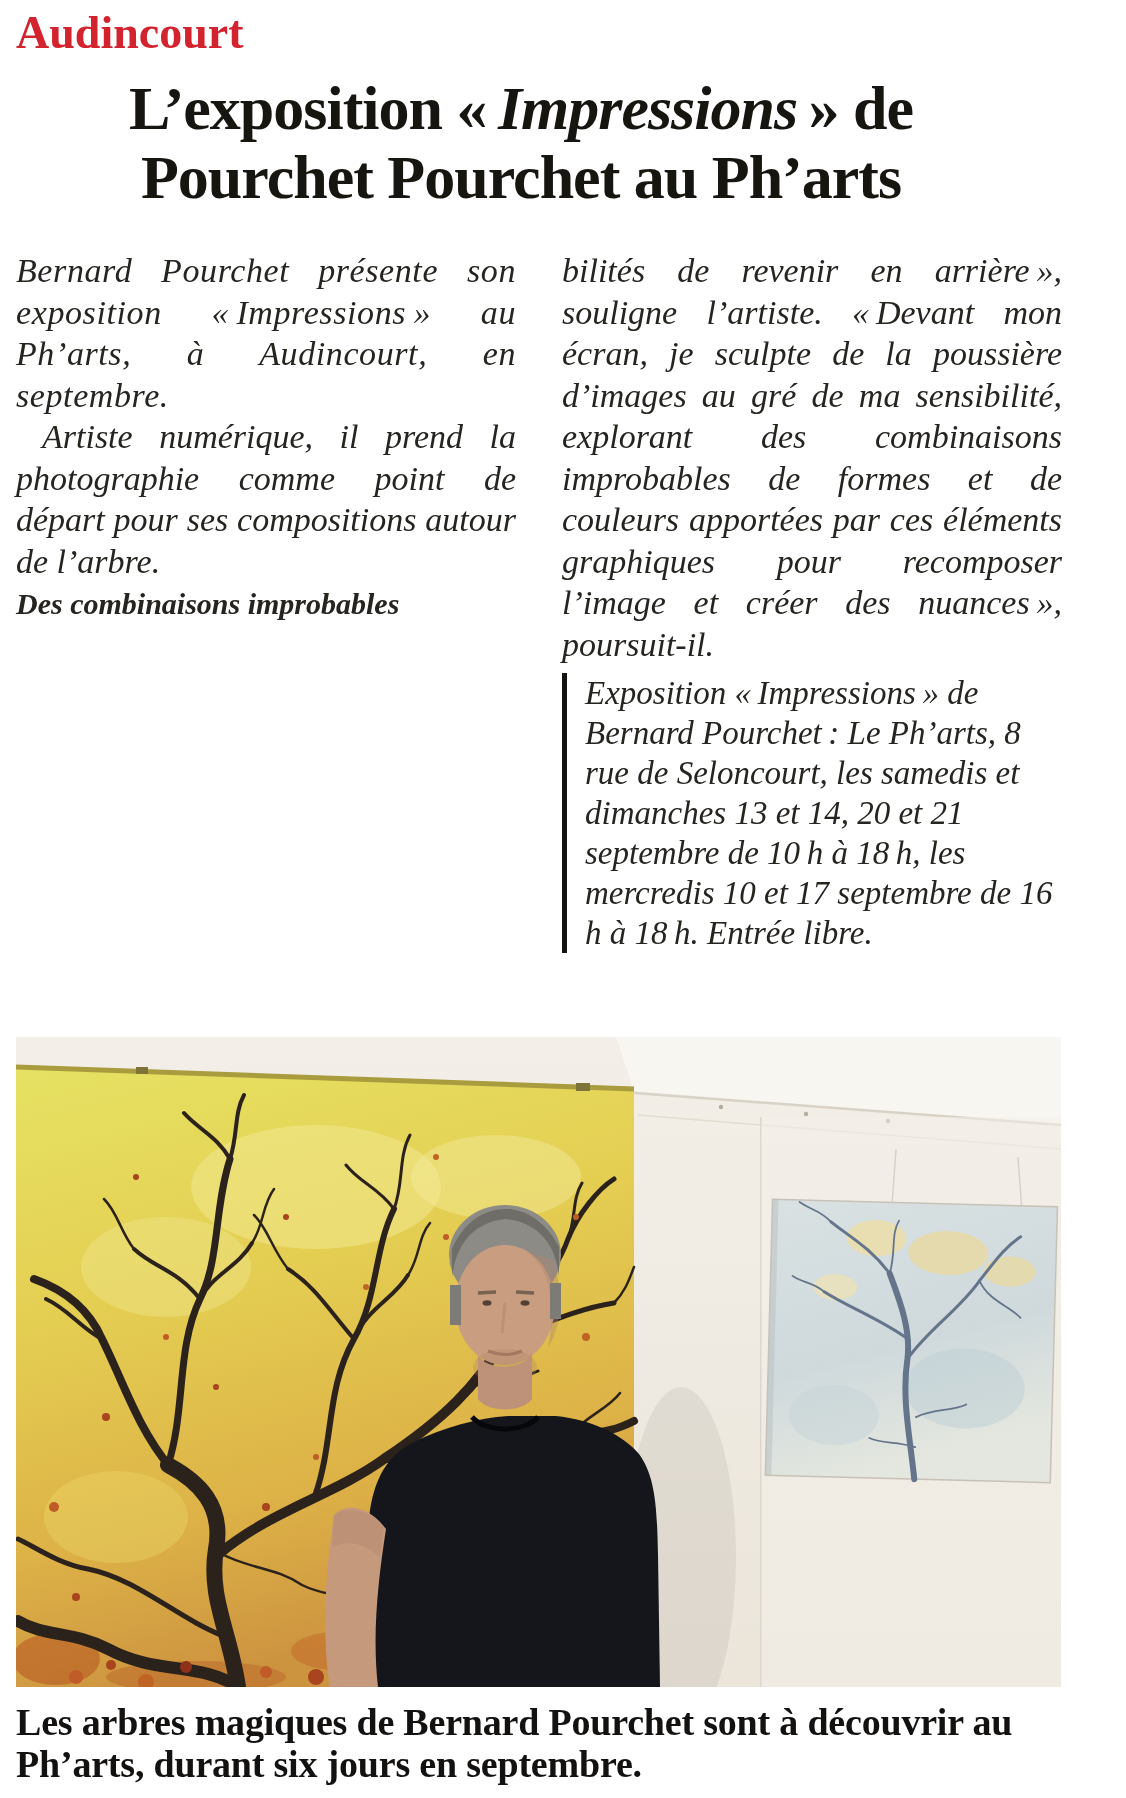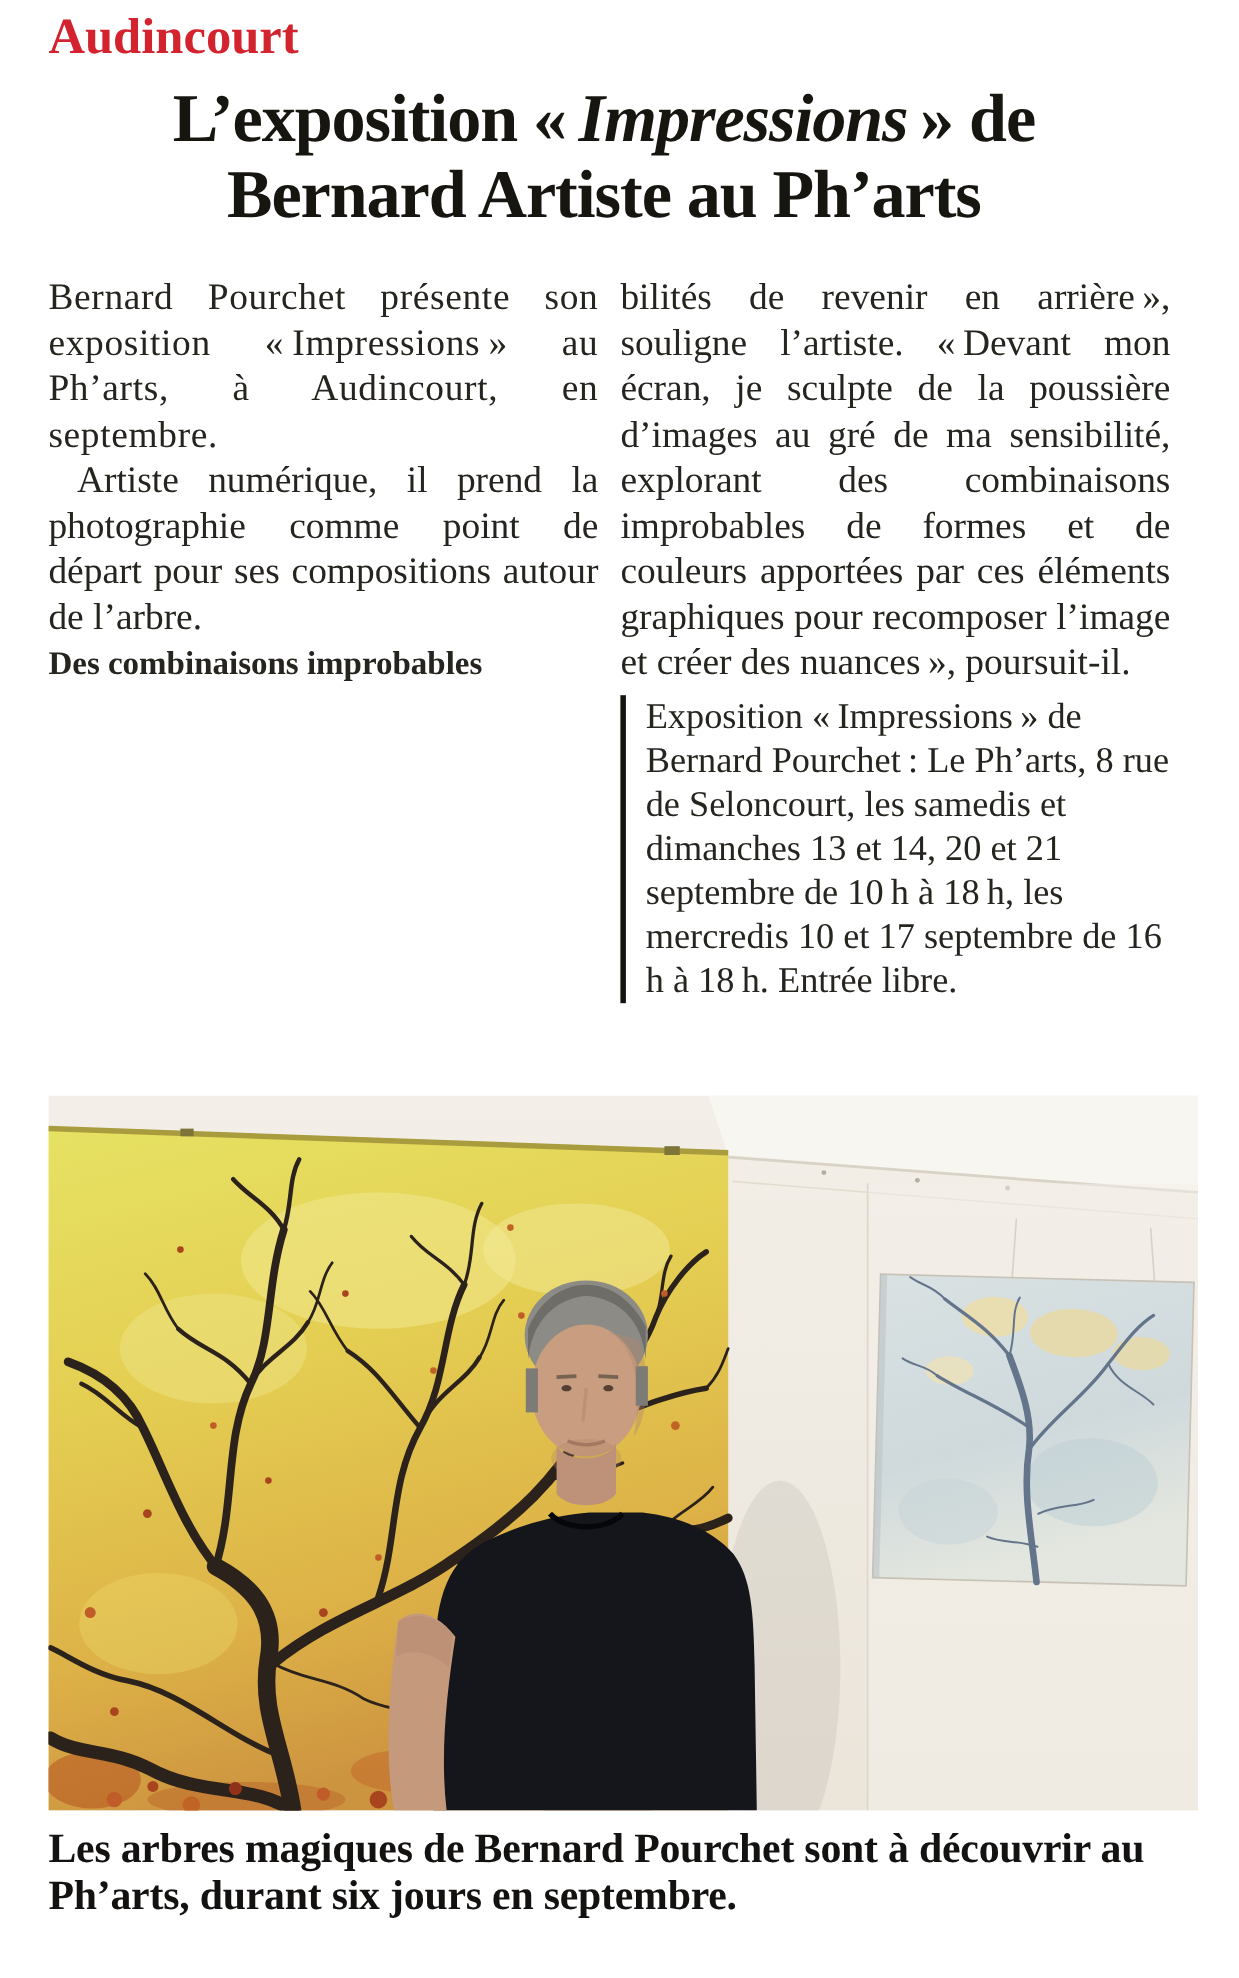--- a/index.html
+++ b/index.html
@@ -3,32 +3,32 @@
 <meta charset="utf-8">
 <style>
   html,body{margin:0;padding:0;}
   body{
     width:1126px;height:1798px;
     background:#ffffff;
     font-family:"Liberation Serif","DejaVu Serif",serif;
     color:#26241f;
     overflow:hidden;
   }
-  .page{padding:6px 30px 0 44px;}
+  .page{padding:6px 30px 0 16px;}
   .kicker{
     font-size:46px;font-weight:bold;line-height:54px;
     color:#d2232e;letter-spacing:0px;
   }
   .headline{
     margin-top:14px;width:1010px;
     font-size:62px;font-weight:bold;line-height:69px;
     letter-spacing:-1px;color:#17150f;
   }
   .headline .it{font-style:italic;}
-  .cols{display:flex;gap:20px;margin-top:38px;}
+  .cols{display:flex;gap:46px;margin-top:38px;font-style:italic;}
   .col{width:500px;font-size:34px;line-height:41.5px;text-align:justify;}
   .col p{margin:0;}
   .lede{letter-spacing:0.6px;word-spacing:2px;}
   .indent{text-indent:26px;}
   .subhead{
     font-weight:bold;text-align:left;
     font-size:30px;line-height:44px;margin-top:44px;
   }
   .infobox{
     border-left:5px solid #15130f;
@@ -44,21 +44,21 @@
 </style>
 </head>
 <body>
 
 <div class="page">
 
   <div class="kicker">Audincourt</div>
 
   <h1 class="headline" style="margin:14px 0 0 0;text-align:center;">
     <span>L’exposition « </span><span class="it">Impressions</span><span> » de</span><br>
-    <span>Bernard Artiste au Ph’arts</span>
+    <span>Pourchet Pourchet au Ph’arts</span>
   </h1>
 
   <div class="cols">
     <div class="col">
       <p class="lede"><span>Bernard Pourchet présente son exposition « </span><span class="it">Impressions</span><span> » au Ph’arts, à Audincourt, en septembre.</span></p>
       <p class="indent">Artiste numérique, il prend la photographie comme point de départ pour ses compositions autour de l’arbre.</p>
       <p class="subhead">Des combinaisons improbables</p>
     </div>
     <div class="col">
       <p>bilités de revenir en arrière », souligne l’artiste. « Devant mon écran, je sculpte de la poussière d’images au gré de ma sensibilité, explorant des combinaisons improbables de formes et de couleurs apportées par ces éléments graphiques pour recomposer l’image et créer des nuances », poursuit-il.</p>

